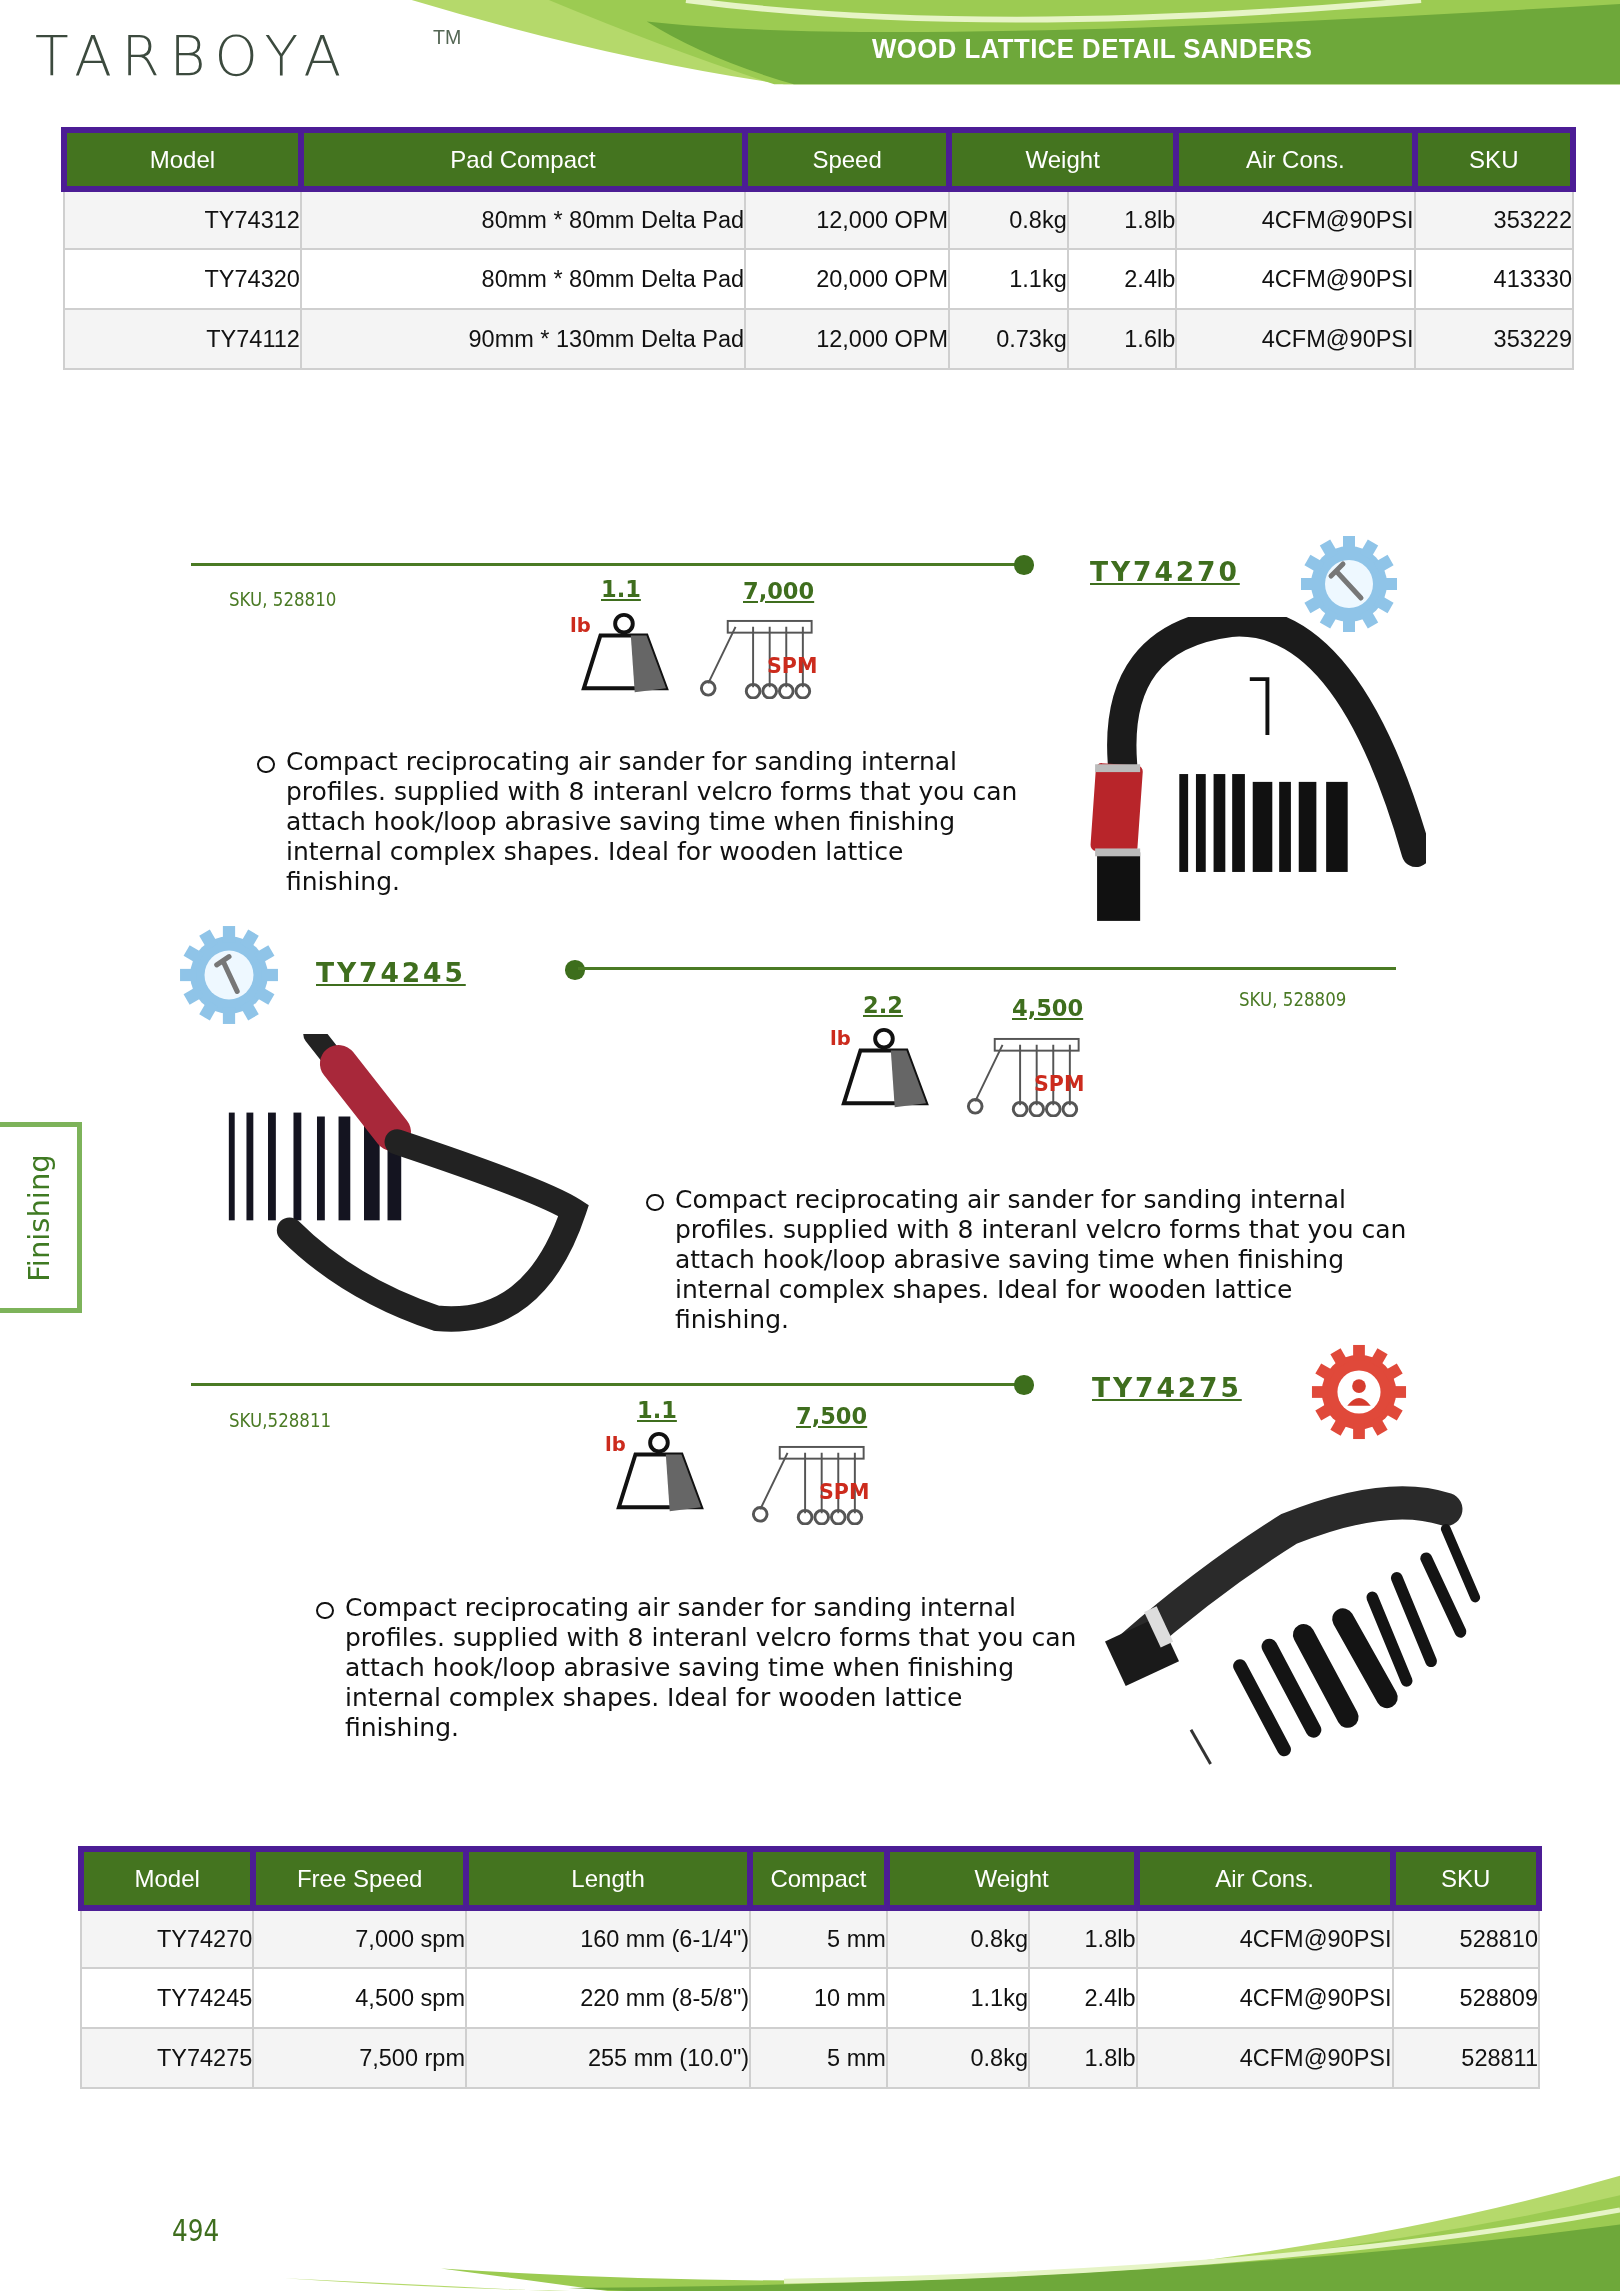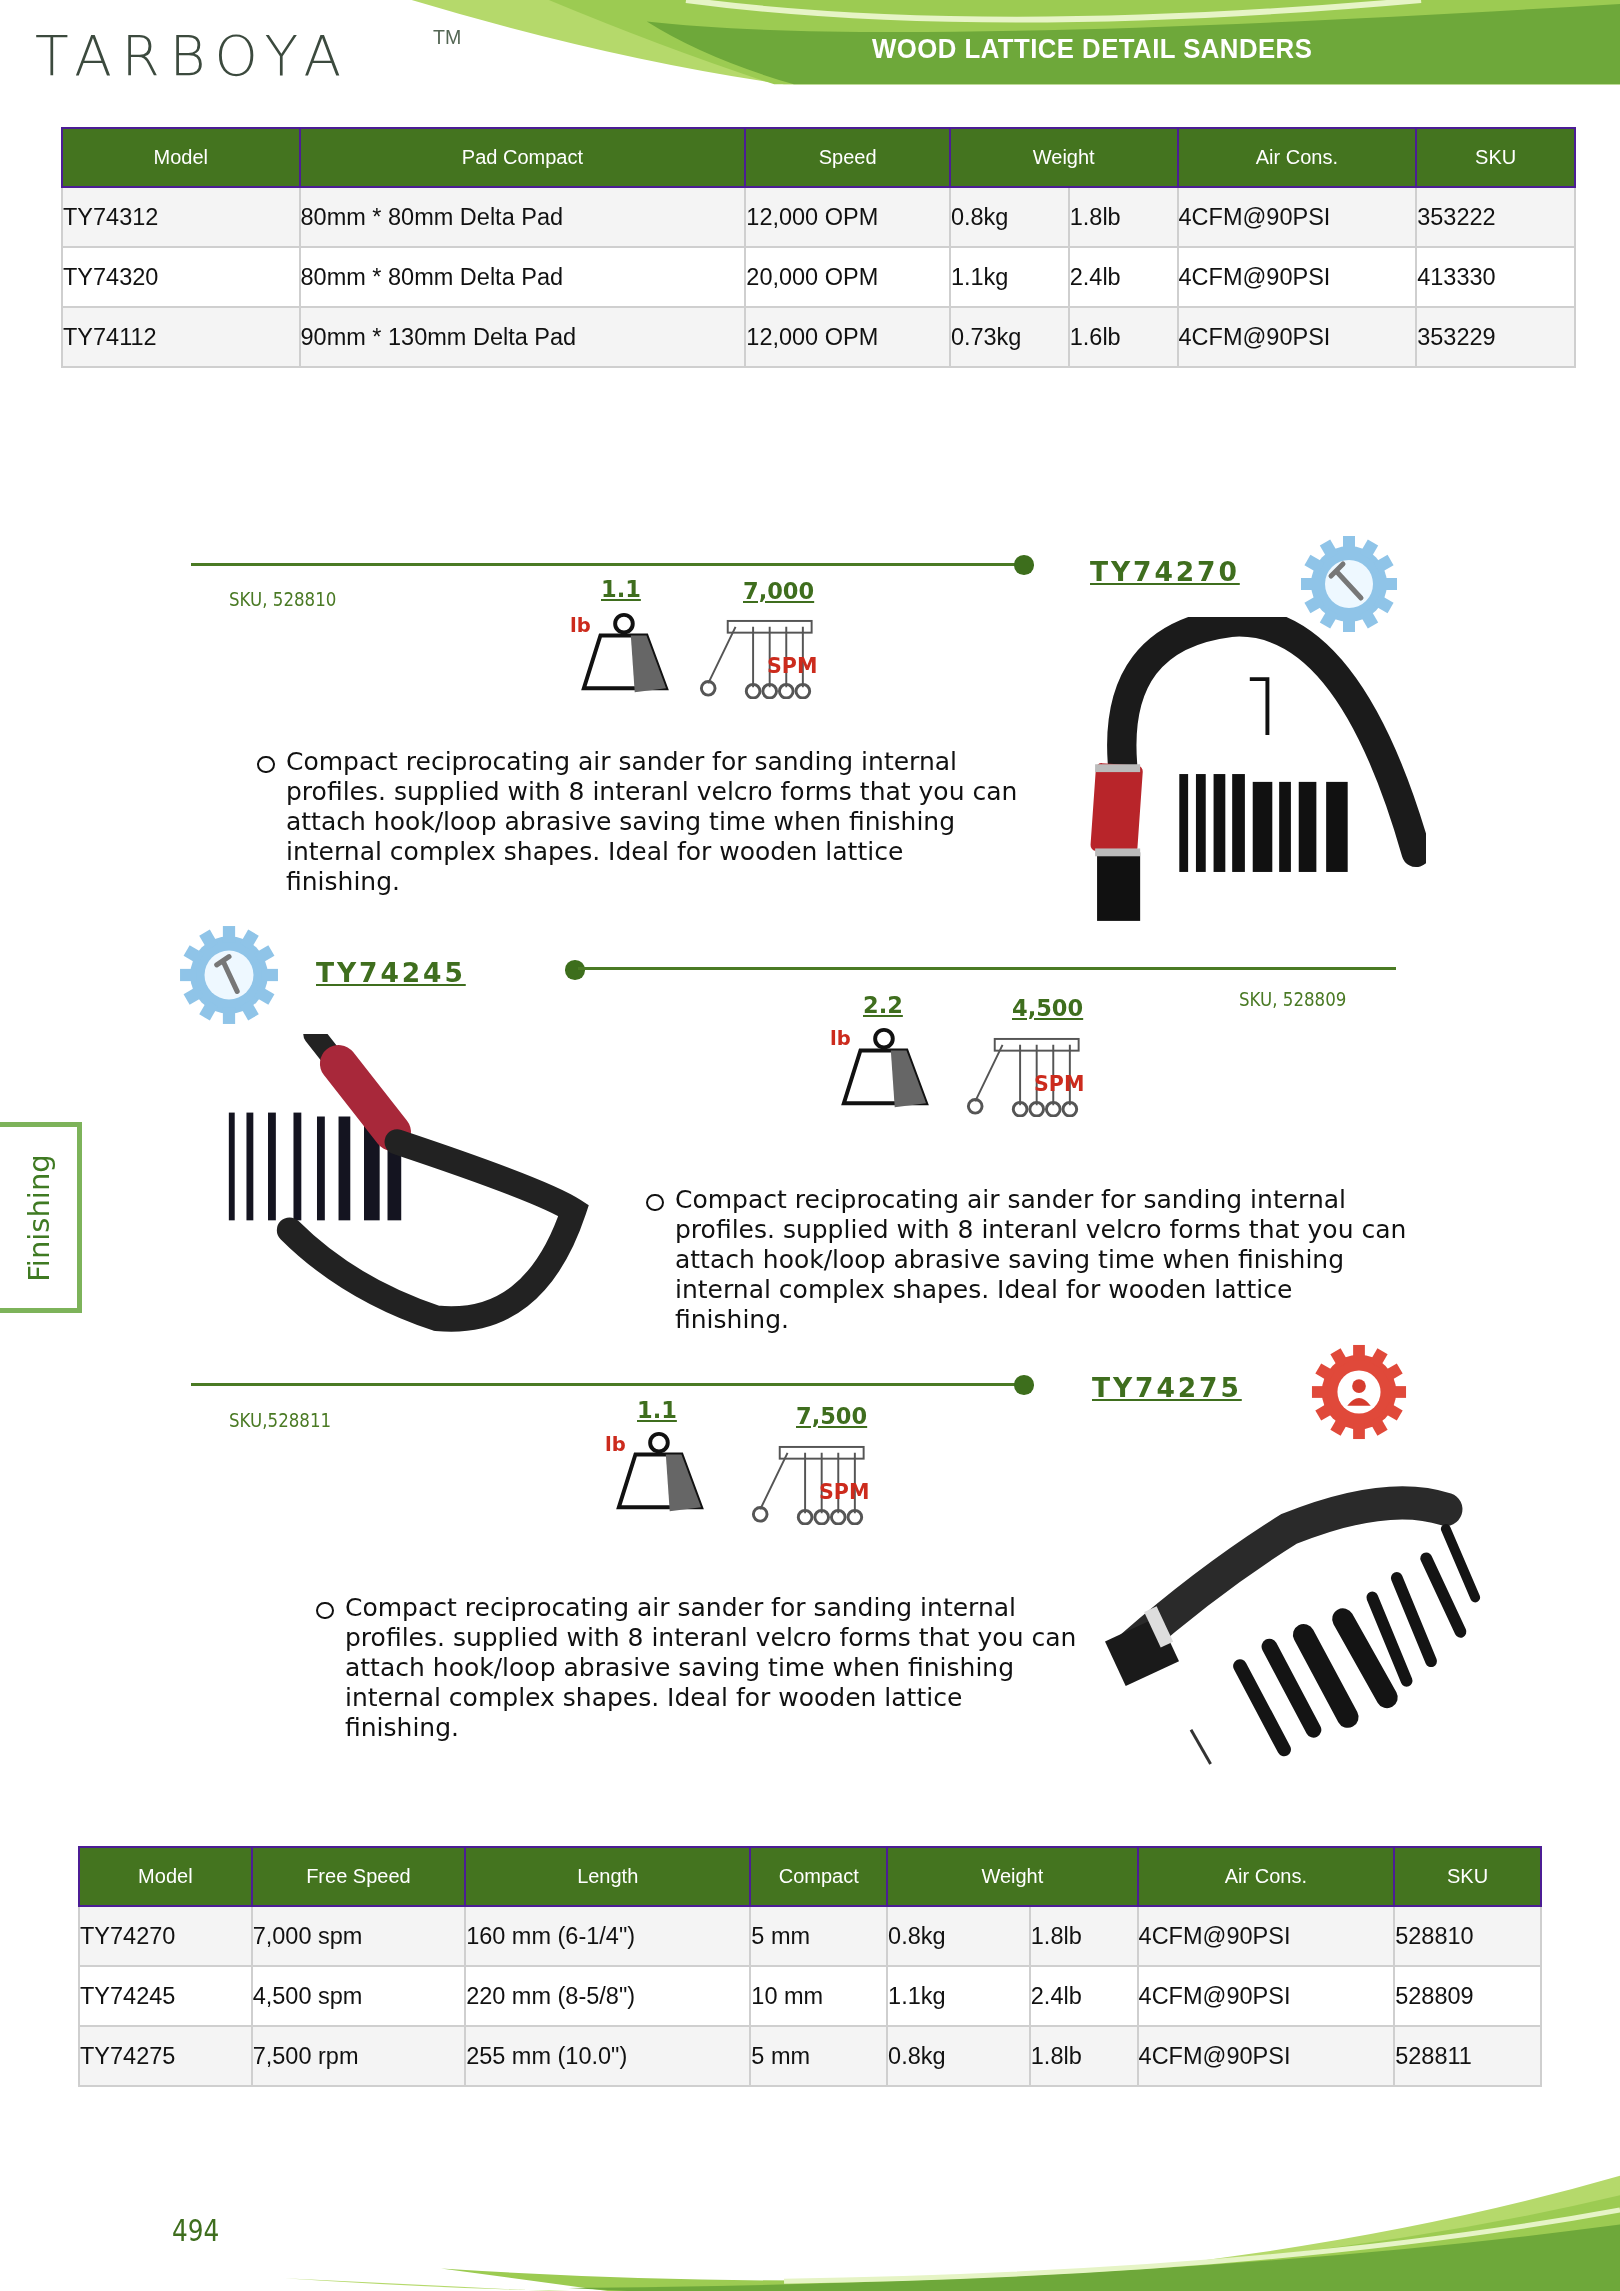--- a/index.html
+++ b/index.html
@@ -6,22 +6,22 @@
   html,body{width:1620px;height:2292px;background:#fff;overflow:hidden}
   body{position:relative;font-family:"Liberation Sans",sans-serif;color:#111}
   .abs{position:absolute}
   
   .hdr-swoosh{left:0;top:0;width:1620px;height:98px}
   .logo{left:35px;top:27.4px;font-family:"DejaVu Sans",sans-serif;font-size:55px;letter-spacing:9.8px;color:#3c4a3e;font-weight:300;line-height:59px}
   .tm{left:433px;top:25.5px;font-size:19.6px;color:#546654}
   .hdr-title{left:872px;top:33px;font-size:28px;font-weight:bold;color:#fff;letter-spacing:0.5px;font-family:"Liberation Sans",sans-serif;transform:scaleX(0.92);transform-origin:left}
   
   table{border-collapse:collapse;position:absolute;font-family:"Liberation Sans",sans-serif}
-  th{background:#44741f;color:#fff;font-weight:normal;font-size:20px;border:2px solid #4c1d95;height:59px}
-  td{font-size:23.5px;text-align:left;border:2px solid #cfcfcf;height:60px;color:#111}
+  th{background:#44741f;color:#fff;font-weight:normal;font-size:24px;border:6px solid #4c1d95;height:59px}
+  td{font-size:23.5px;text-align:right;border:2px solid #cfcfcf;height:60px;color:#111}
   tr:nth-child(odd) td{background:#f4f4f4}
   tr:nth-child(even) td{background:#fff}
   
   .sku{font-family:"DejaVu Sans",sans-serif;font-size:19.6px;color:#4a7a24;transform:scaleX(0.85);transform-origin:left}
   .model{font-family:"DejaVu Sans",sans-serif;font-size:26.5px;font-weight:bold;color:#3f6e1e;text-decoration:underline;letter-spacing:2.9px}
   .rule{height:2.9px;background:#4a7a24}
   .dot{width:19.6px;height:19.6px;border-radius:50%;background:#3d6e1c}
   .val{font-family:"DejaVu Sans",sans-serif;font-size:22.5px;font-weight:bold;color:#3f6e1e;text-decoration:underline}
   .desc{font-family:"DejaVu Sans",sans-serif;font-size:25px;line-height:30px;color:#111;width:745px;padding-left:29px;position:absolute}
   .desc:before{content:"";position:absolute;left:0;top:8.8px;width:13.7px;height:13.7px;border:2px solid #111;border-radius:50%}

